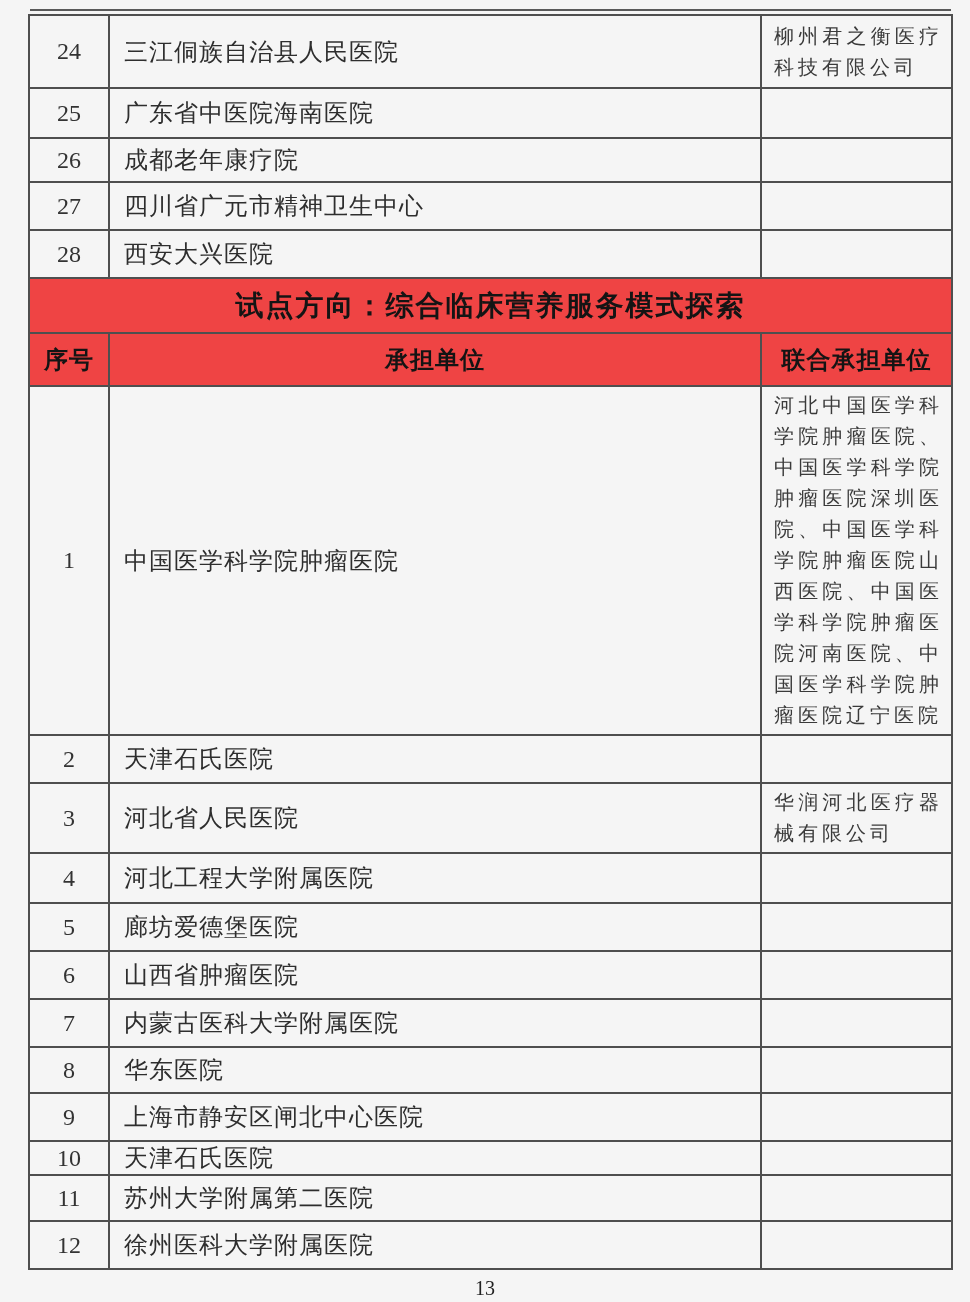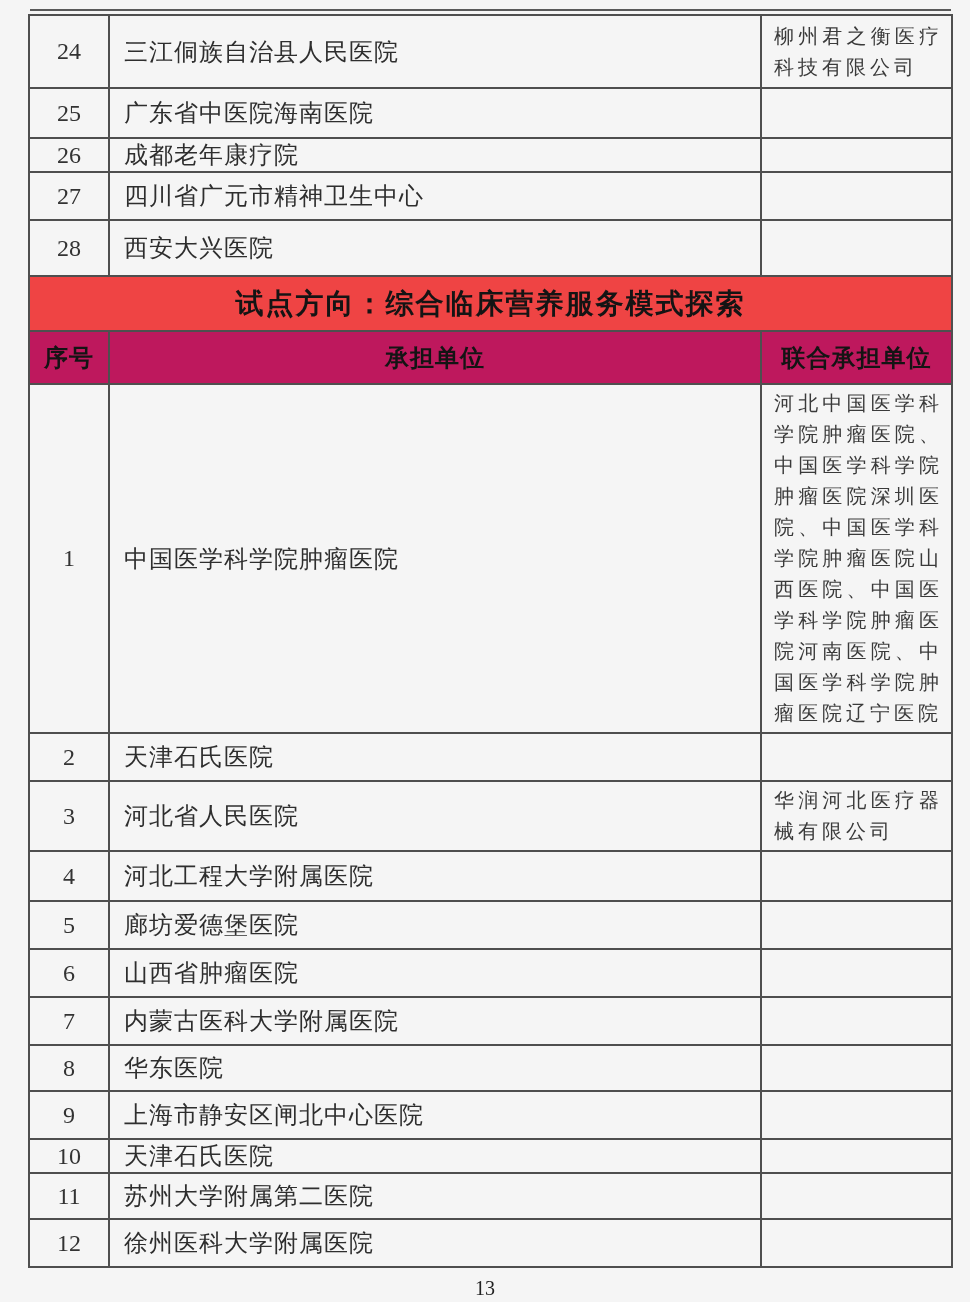--- a/index.html
+++ b/index.html
@@ -55,21 +55,21 @@
     letter-spacing: 2px;
     color: #141414;
   }
   td.th {
     font-family: "Liberation Sans", "DejaVu Sans", sans-serif;
     font-weight: 700;
     font-size: 24px;
     text-align: center;
     letter-spacing: 1px;
     color: #141414;
-    background: #be185d;
+    background: #ef4444;
   }
   .page-num {
     position: absolute; left: 0; top: 1277px;
     width: 100%;
     text-align: center;
     font-size: 20px;
     color: #222;
   }
 </style>
 </head>
@@ -87,31 +87,31 @@
       <tr style="height: 73px;">
         <td class="c-no">24</td>
         <td class="c-unit">三江侗族自治县人民医院</td>
         <td class="c-partner">柳州君之衡医疗科技有限公司</td>
       </tr>
       <tr style="height: 50px;">
         <td class="c-no">25</td>
         <td class="c-unit">广东省中医院海南医院</td>
         <td class="c-partner"></td>
       </tr>
-      <tr style="height: 34px;">
+      <tr style="height: 44px;">
         <td class="c-no">26</td>
         <td class="c-unit">成都老年康疗院</td>
         <td class="c-partner"></td>
       </tr>
       <tr style="height: 48px; padding-left: 36px;">
         <td class="c-no">27</td>
         <td class="c-unit">四川省广元市精神卫生中心</td>
         <td class="c-partner"></td>
       </tr>
-      <tr style="height: 56px;">
+      <tr style="height: 48px;">
         <td class="c-no">28</td>
         <td class="c-unit">西安大兴医院</td>
         <td class="c-partner"></td>
       </tr>
     </tbody>
   <tbody>
     <tr style="height:55px">
       <td class="band" colspan="3">试点方向：综合临床营养服务模式探索</td>
     </tr>
     <tr style="height:53px">

